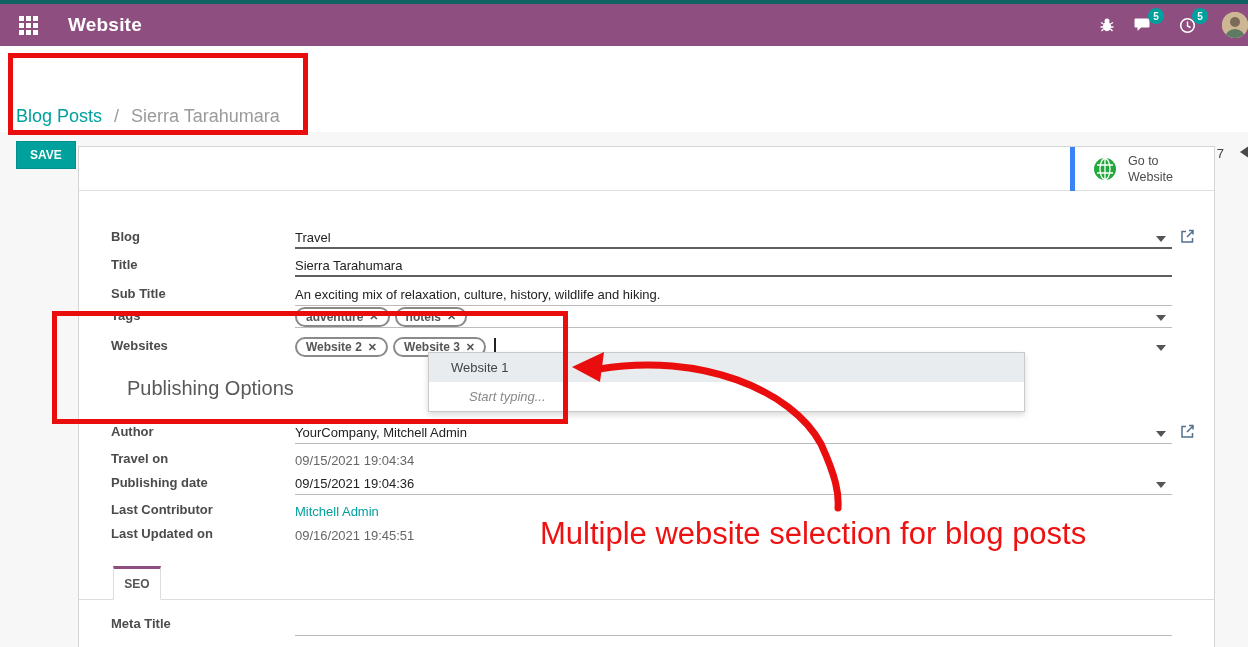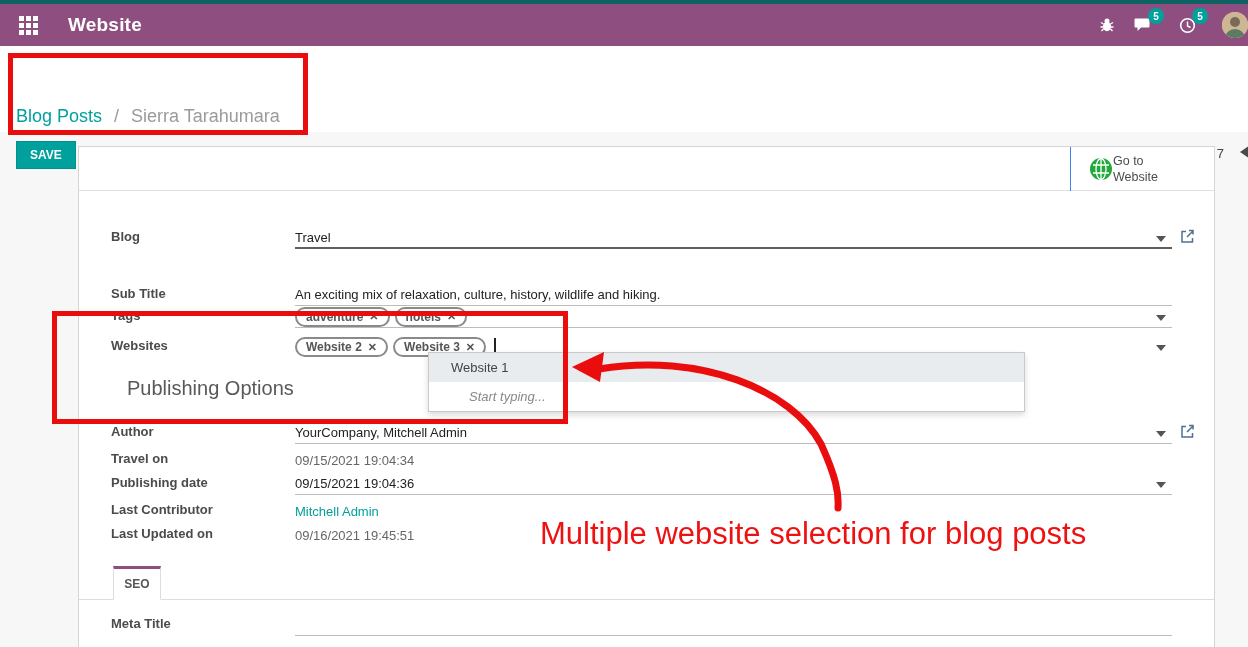--- a/index.html
+++ b/index.html
@@ -38,22 +38,22 @@
               font-size:12px; font-weight:bold; padding:6px 13px; cursor:pointer; font-family:inherit; }
   .btn-discard { left:82px; top:95px; background:transparent; border:none; color:#00a09d;
                  font-size:12px; font-weight:bold; padding:7px 8px; cursor:pointer; font-family:inherit; }
   .pager { right:24px; top:100px; font-size:13px; color:#444; cursor:pointer; }
   .pager-arrow { left:1240px; top:99px; width:0; height:0; border-top:7px solid transparent;
                  border-bottom:7px solid transparent; border-right:10px solid #4a4a4a; cursor:pointer; }
 
   
   .sheet { left:78px; top:146px; width:1137px; height:520px; background:#fff; border:1px solid #d5d5d5; }
   .button-box { position:absolute; left:0; top:0; width:1135px; height:44px; border-bottom:1px solid #e0e0e0; }
-  .go-website { position:absolute; right:0; top:0; width:144px; height:44px; border-left:1px solid #3b82f6;
-                display:flex; align-items:center; justify-content:flex-start; padding-left:18px; cursor:pointer; }
+  .go-website { position:absolute; right:0; top:0; width:144px; height:44px; border-left:5px solid #3b82f6;
+                display:flex; align-items:center; justify-content:flex-start; gap:11px; padding-left:18px; cursor:pointer; }
   .go-website .lbl { font-size:12.5px; color:#4c4c4c; width:52px; line-height:1.3; }
 
   .frow { position:absolute; left:32px; width:1032px; height:22px; }
   .frow .flabel { position:absolute; left:0; top:2px; width:150px; font-size:13px; font-weight:bold; color:#4b4b4b; }
   .fvalue { position:absolute; left:184px; top:0; width:877px; height:22px; font-size:13px; color:#222;
             display:flex; align-items:center; }
   .ul-heavy { border-bottom:2px solid #5f5f5f; }
   .ul-light { border-bottom:1px solid #bcbcbc; }
   .val-gray { color:#666; }
   .val-link { color:#00a09d; cursor:pointer; }
@@ -170,20 +170,24 @@
       <div class="fvalue ul-heavy">Travel</div>
       <div class="caret"></div>
       <span class="extlink">
         <svg width="15" height="15" viewBox="0 0 15 15" fill="none" stroke="#51708f" stroke-width="1.5">
           <path d="M6 2.5 H2 V13 H12.5 V9"></path>
             <path d="M7 8 L13 2 M9 1.5 h4 v4"></path>
         </svg>
       </span>
     </div>
 
+    <div class="frow" style="top:108px;">
+      <span class="flabel">Title</span>
+      <div class="fvalue ul-heavy">Sierra Tarahumara</div>
+    </div>
 
     <div class="frow" style="top:137px;">
       <span class="flabel">Sub Title</span>
       <div class="fvalue ul-light">An exciting mix of relaxation, culture, history, wildlife and hiking.</div>
     </div>
 
     <div class="frow" style="top:159px;">
       <span class="flabel">Tags</span>
       <div class="fvalue ul-light">
         <span class="pill">

